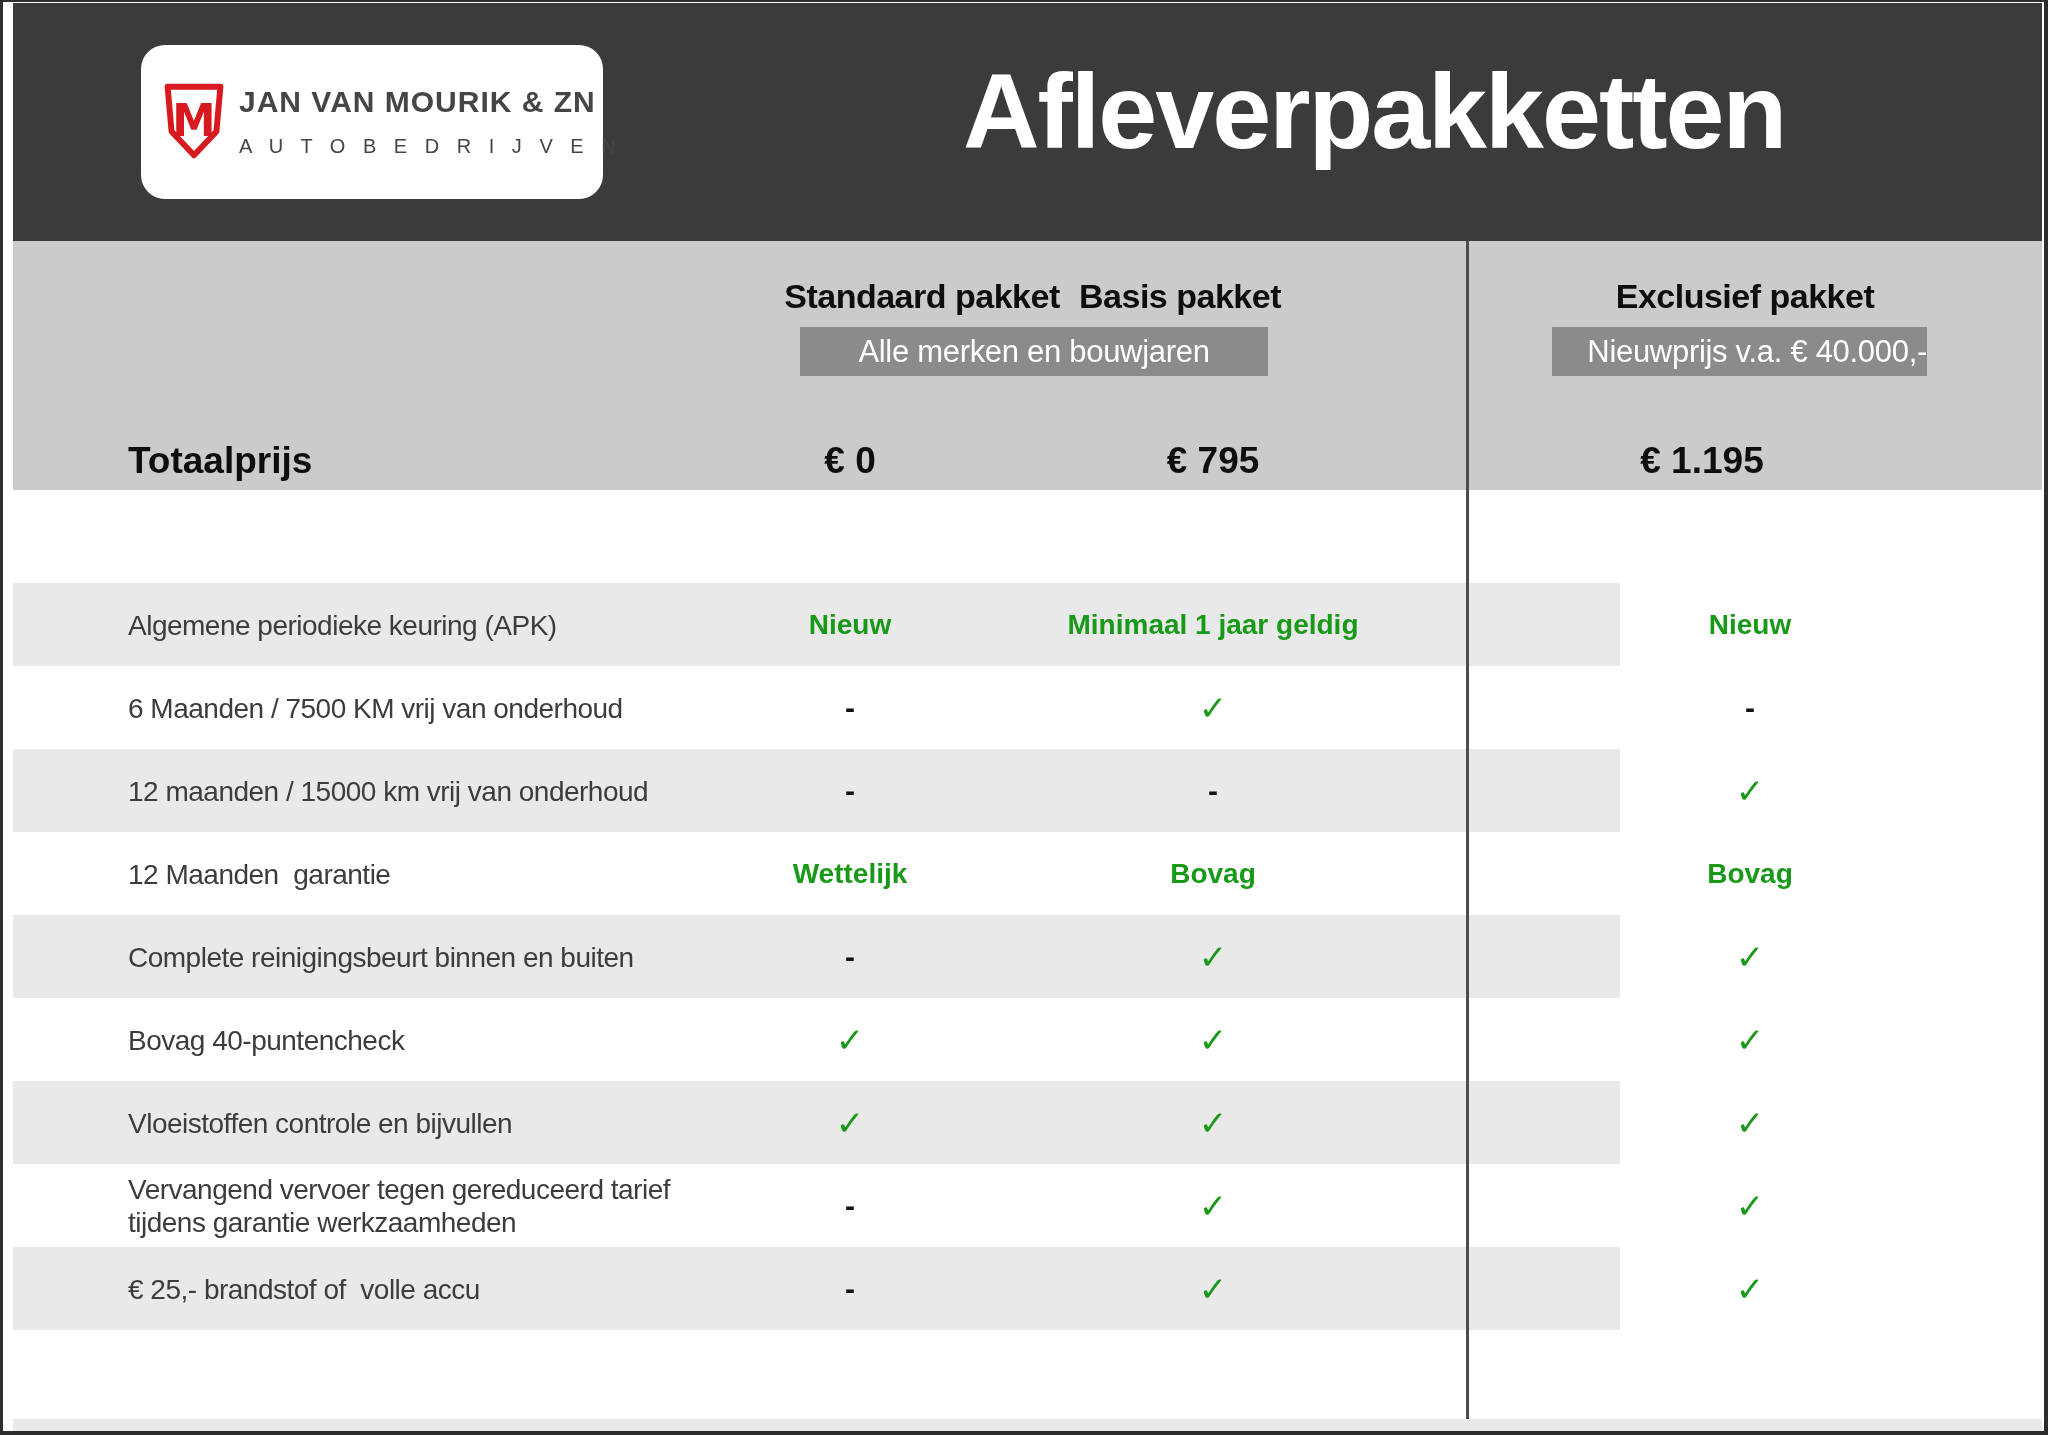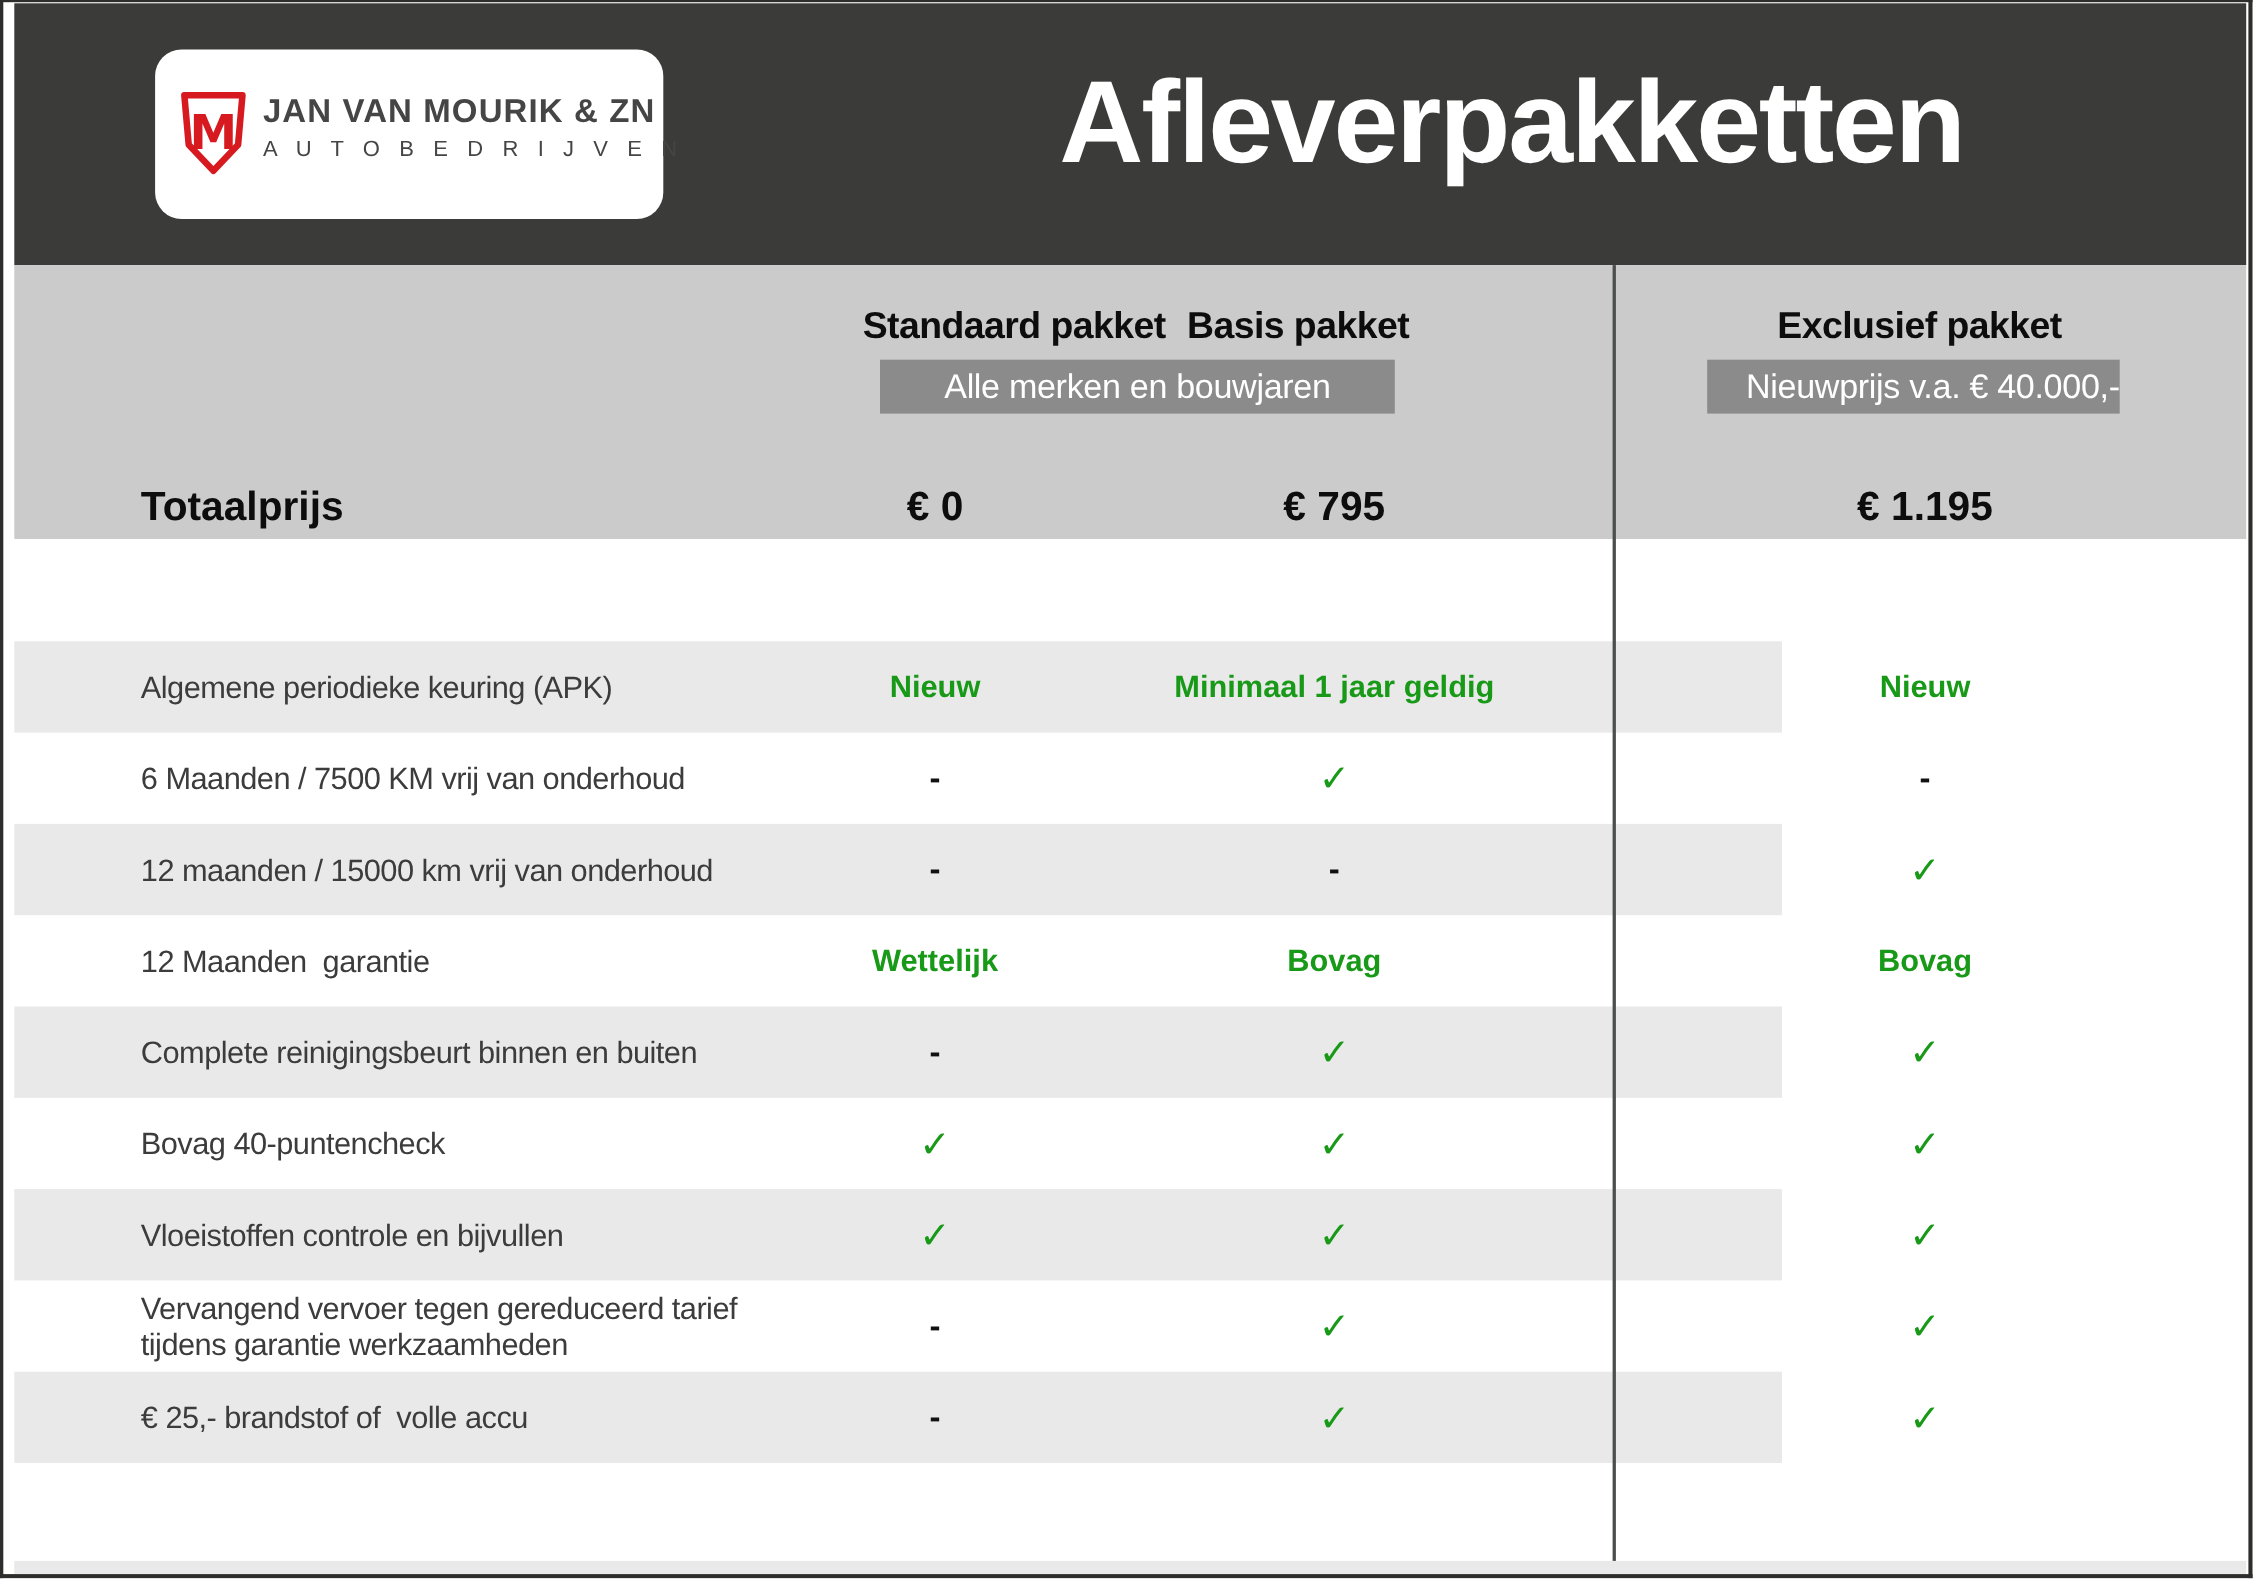--- a/index.html
+++ b/index.html
@@ -13,41 +13,41 @@
   .edge-right{left:2044px;top:0;width:4px;height:1435px;}
   .edge-bottom{left:0;top:1431px;width:2048px;height:4px;}
   .edge-top{left:0;top:0;width:2048px;height:2px;}
 
   
   .dark-header{position:absolute;left:13px;top:3px;width:2029px;height:238px;background:#3b3b39;}
   .logo-card{position:absolute;left:128px;top:42px;width:462px;height:154px;background:#ffffff;border-radius:24px;}
   .logo-shield{position:absolute;left:20px;top:36px;width:66px;height:80px;}
   .logo-texts{position:absolute;left:98px;top:40px;width:350px;}
   .logo-brand{font-size:30px;font-weight:bold;color:#454545;letter-spacing:1px;white-space:nowrap;}
-  .logo-sub{font-size:20px;color:#454545;letter-spacing:6px;margin-top:6px;white-space:nowrap;}
+  .logo-sub{font-size:20px;color:#454545;letter-spacing:6px;margin-top:16px;white-space:nowrap;}
   .page-title{
     position:absolute;left:950px;top:48px;width:795px;text-align:center;
     font-size:106px;font-weight:800;color:#ffffff;letter-spacing:-2px;white-space:nowrap;
   }
 
   
   .gray-band{position:absolute;left:13px;top:241px;width:2029px;height:249px;background:#cbcbcb;}
   .col-head{position:absolute;top:277px;width:340px;text-align:center;font-size:34px;font-weight:bold;color:#0d0d0d;letter-spacing:-0.5px;white-space:nowrap;}
   .col-head.standaard{left:752px;}
   .col-head.basis{left:1010px;}
   .col-head.exclusief{left:1575px;}
   .badge{position:absolute;top:327px;height:49px;line-height:49px;background:#8b8b8b;color:#ffffff;
          font-size:31px;font-weight:normal;text-align:center;letter-spacing:-0.3px;white-space:nowrap;}
   .badge-left{left:800px;width:468px;}
   .badge-right{left:1552px;width:375px;text-align:right;}
   .totals-label{position:absolute;left:128px;top:440px;font-size:37px;font-weight:bold;color:#0d0d0d;}
   .total-val{position:absolute;top:440px;width:300px;text-align:center;font-size:37px;font-weight:bold;color:#0d0d0d;white-space:nowrap;}
   .total-val.v0{left:700px;}
   .total-val.v1{left:1063px;}
-  .total-val.v2{left:1600px;}
+  .total-val.v2{left:1552px;}
 
   
   .v-divider{position:absolute;left:1466px;top:241px;width:3px;height:1190px;background:#4c4d4f;}
 
   
   .rows{position:absolute;left:13px;top:583px;width:2029px;}
   .row{position:relative;width:1607px;height:83px;}
   .row.alt{background:#e9e9e9;}
   .row-label{
     position:absolute;left:115px;top:50%;transform:translateY(-50%);

